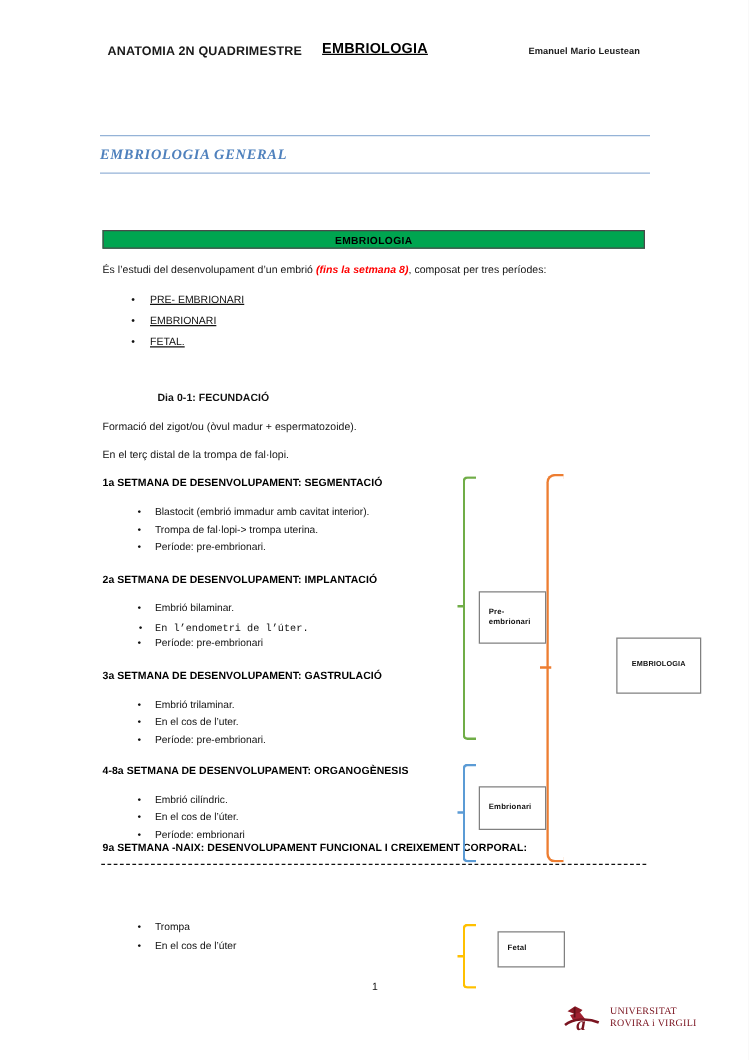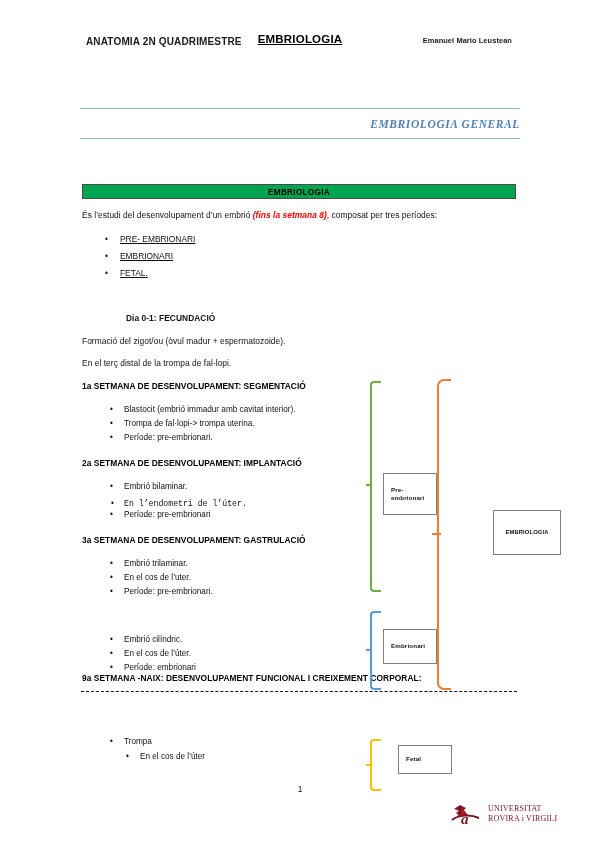--- a/index.html
+++ b/index.html
@@ -73,21 +73,21 @@
     top: 108px;
     left: 0;
     width: 440px;
   }
   .rule-blue {
     width: 440px;
     height: 0;
     border-top: 1.3px solid #95b3d7;
   }
   .section-title {
-    text-align: right;
+    text-align: left;
     font-family: "Liberation Serif", serif;
     font-style: italic;
     font-weight: bold;
     font-size: 11.5px;
     color: #4f81bd;
     letter-spacing: 0.6px;
     padding: 9px 0 8px 0;
   }
 
   
@@ -369,29 +369,30 @@
     <div class="wk-head" style="left:2px; top:458px;">2a SETMANA DE DESENVOLUPAMENT: IMPLANTACIÓ</div>
     <div class="wk-bullet" style="left:2px; top:482px;"><span class="dot">•</span><span>Embrió bilaminar.</span></div>
     <div class="wk-bullet" style="left:2px; top:499px;font-family:Liberation Mono, monospace;"><span class="dot">•</span><span>En l’endometri de l’úter.</span></div>
     <div class="wk-bullet" style="left:2px; top:510px;"><span class="dot">•</span><span>Període: pre-embrionari</span></div>
 
     <div class="wk-head" style="left:2px; top:535px;">3a SETMANA DE DESENVOLUPAMENT: GASTRULACIÓ</div>
     <div class="wk-bullet" style="left:2px; top:559px;"><span class="dot">•</span><span>Embrió trilaminar.</span></div>
     <div class="wk-bullet" style="left:2px; top:573px;"><span class="dot">•</span><span>En el cos de l’uter.</span></div>
     <div class="wk-bullet" style="left:2px; top:587px;"><span class="dot">•</span><span>Període: pre-embrionari.</span></div>
 
+    <div class="wk-head" style="left:2px; top:611px;">4-8a SETMANA DE DESENVOLUPAMENT: ORGANOGÈNESIS</div>
     <div class="wk-bullet" style="left:2px; top:635px;"><span class="dot">•</span><span>Embrió cilíndric.</span></div>
     <div class="wk-bullet" style="left:2px; top:649px;"><span class="dot">•</span><span>En el cos de l’úter.</span></div>
     <div class="wk-bullet" style="left:2px; top:663px;"><span class="dot">•</span><span>Període: embrionari</span></div>
 
     <div class="dashed-sep"></div>
 
     <div class="wk-head" style="left:2px; top:673px;">9a SETMANA -NAIX: DESENVOLUPAMENT FUNCIONAL I CREIXEMENT CORPORAL:</div>
     <div class="wk-bullet" style="left:2px; top:737px;"><span class="dot">•</span><span>Trompa</span></div>
-    <div class="wk-bullet" style="left:18px; top:752px;"><span class="dot">•</span><span>En el cos de l’úter</span></div>
+    <div class="wk-bullet" style="left:2px; top:752px;"><span class="dot">•</span><span>En el cos de l’úter</span></div>
 
     <div class="brk brk-green"></div>
     <div class="brk brk-green-stub"></div>
     <div class="brk brk-blue"></div>
     <div class="brk brk-blue-stub"></div>
     <div class="brk brk-orange"></div>
     <div class="brk brk-orange-stub"></div>
     <div class="brk brk-yellow"></div>
     <div class="brk brk-yellow-stub"></div>
 

